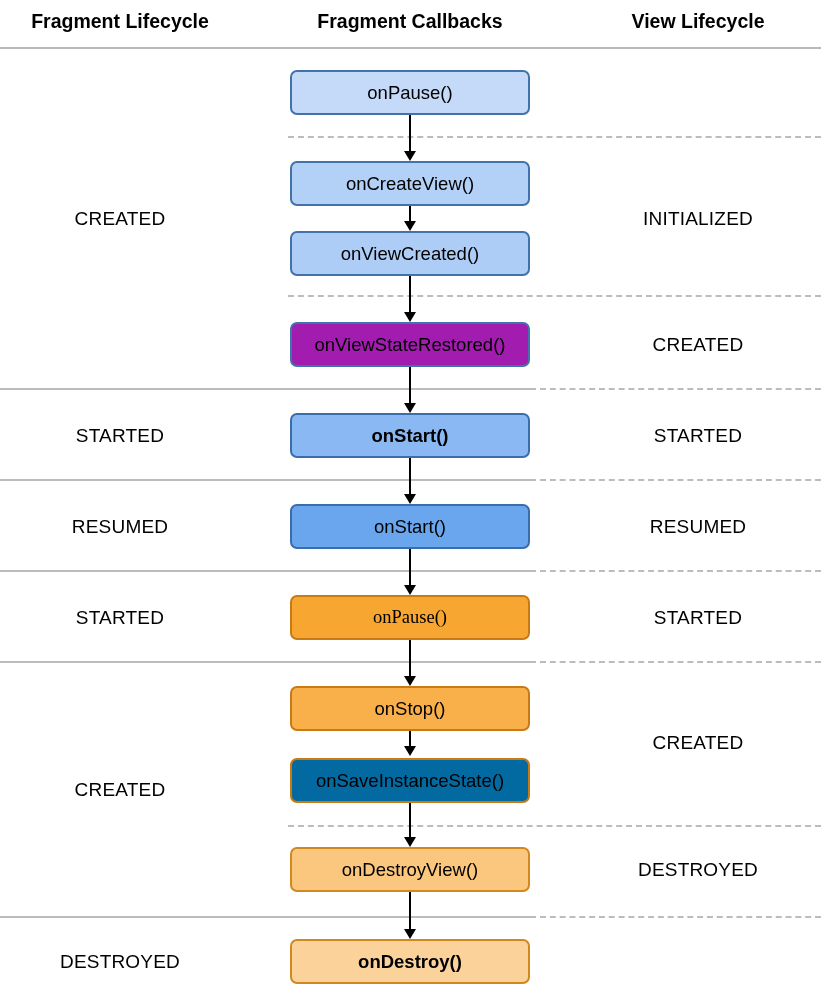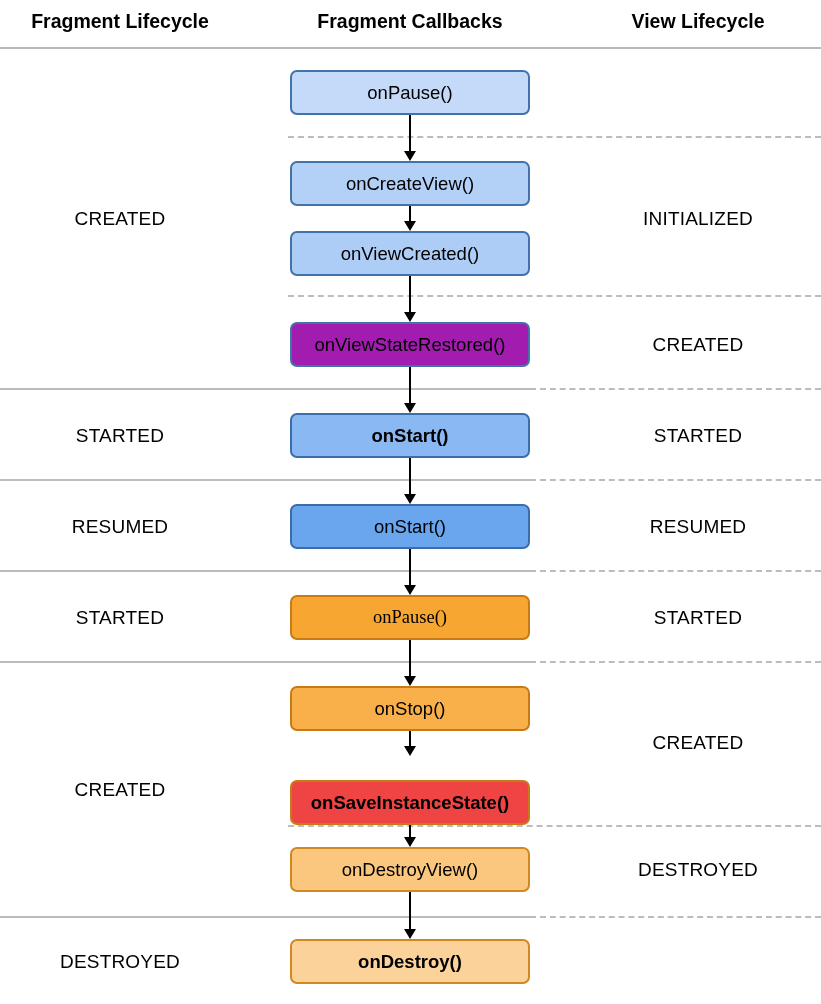--- a/index.html
+++ b/index.html
@@ -195,18 +195,18 @@
 
   <div id="callbacks">
       <div class="cb-box" style="top: 70px; background: rgb(197, 218, 248); border: 2px solid rgb(66, 114, 171); font-weight: normal;">onPause()</div>
       <div class="cb-box" style="top: 161px; background: rgb(179, 209, 247); border: 2px solid rgb(66, 114, 171); font-weight: normal;">onCreateView()</div>
       <div class="cb-box" style="top: 231px; background: rgb(174, 205, 246); border: 2px solid rgb(66, 114, 171); font-weight: normal;">onViewCreated()</div>
       <div class="cb-box" style="top: 322px; background: #a21caf; border: 2px solid rgb(66, 114, 171); font-weight: normal;">onViewStateRestored()</div>
       <div class="cb-box" style="top: 413px; background: rgb(138, 184, 242); border: 2px solid rgb(58, 109, 172); font-weight: bold;">onStart()</div>
       <div class="cb-box" style="top: 504px; background: rgb(106, 166, 238); border: 2px solid rgb(58, 109, 172); font-weight: normal;">onStart()</div>
       <div class="cb-box" style="top: 595px; background: rgb(248, 166, 50); border: 2px solid rgb(200, 123, 21); font-weight: normal; font-family: Liberation Serif, serif;">onPause()</div>
       <div class="cb-box" style="top: 686px; background: rgb(249, 176, 74); border: 2px solid rgb(200, 123, 21); font-weight: normal;">onStop()</div>
-      <div class="cb-box" style="top: 780px; background: #ef4444; border: 2px solid rgb(200, 123, 21); font-weight: bold;">onSaveInstanceState()</div>
+      <div class="cb-box" style="top: 758px; background: #0369a1; border: 2px solid rgb(200, 123, 21); font-weight: normal;">onSaveInstanceState()</div>
       <div class="cb-box" style="top: 847px; background: rgb(251, 199, 127); border: 2px solid rgb(209, 136, 31); font-weight: normal;">onDestroyView()</div>
       <div class="cb-box" style="top: 939px; background: rgb(252, 210, 155); border: 2px solid rgb(209, 136, 31); font-weight: bold;">onDestroy()</div>
     </div>
 
 </div>
 
 </body></html>

